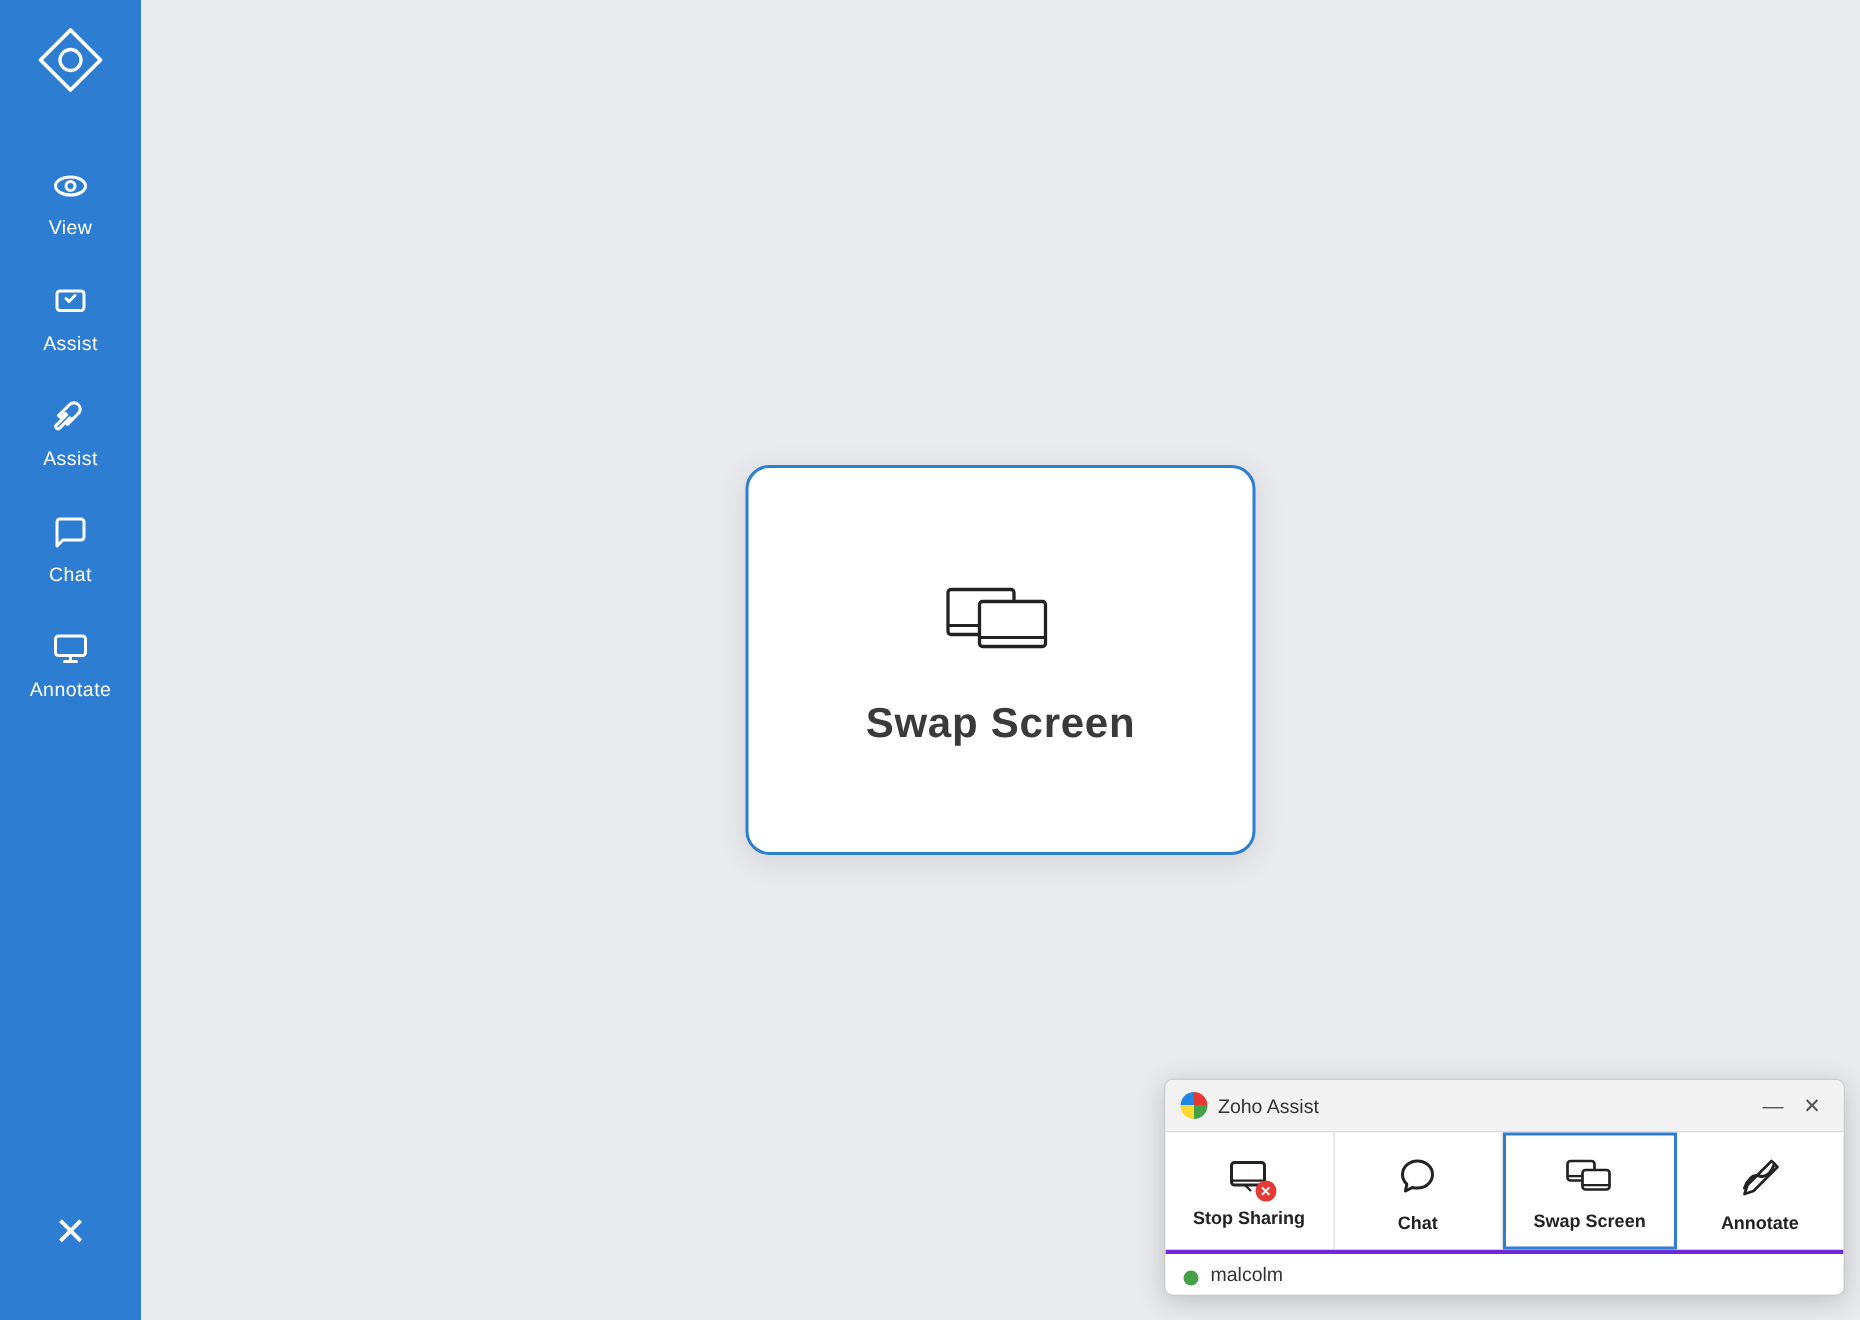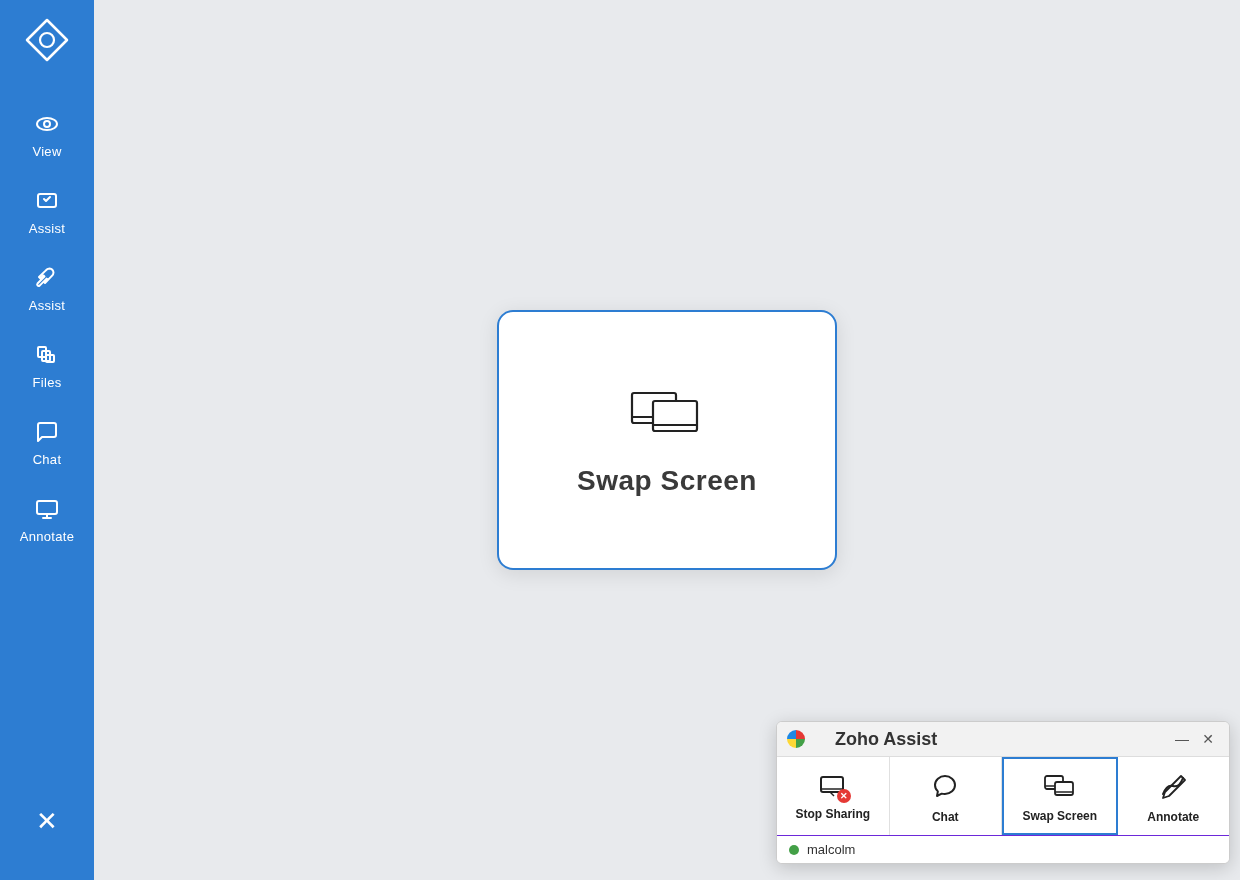--- a/index.html
+++ b/index.html
@@ -129,24 +129,23 @@
 
     .zoho-logo-circle {
       width: 18px;
       height: 18px;
       border-radius: 50%;
       background: conic-gradient(#e53935 0deg 90deg, #43a047 90deg 180deg, #fdd835 180deg 270deg, #1e88e5 270deg 360deg);
       flex-shrink: 0;
     }
 
     .zoho-title {
-      font-size: 18px;
-      font-weight: 700;
+      font-size: 13px;
+      font-weight: 400;
       color: #333;
-      margin-left: 23px;
     }
 
     .header-btns {
       display: flex;
       gap: 4px;
     }
 
     .header-btn {
       width: 22px;
       height: 22px;
@@ -210,24 +209,24 @@
       border-radius: 50%;
       display: flex;
       align-items: center;
       justify-content: center;
       color: white;
       font-size: 9px;
       font-weight: bold;
     }
 
     .zoho-toolbar-footer {
-      border-top: 1px solid #6d28d9;
+      border-top: 3px solid #6d28d9;
       padding: 6px 12px;
       display: flex;
-      align-items: center;
+      align-items: flex-end;
       gap: 8px;
       background: #fff;
     }
 
     .status-dot {
       width: 10px;
       height: 10px;
       background: #43a047;
       border-radius: 50%;
       flex-shrink: 0;
@@ -293,30 +292,20 @@
 
   <div class="sidebar-item">
     <div class="icon-wrap">
       <svg class="svg-icon" viewBox="0 0 24 24">
         <path d="M14.5 2.5c-1.5 0-3 .8-3.9 2.1L4 11l1.5 1.5 3-3 1 1-7 7a1.5 1.5 0 002.1 2.1l7-7 1 1-3 3L10 17l6.4-6.6c1.3-.9 2.1-2.4 2.1-3.9a4.5 4.5 0 00-4-4z"></path>
       </svg>
     </div>
     <span class="item-label">Assist</span>
   </div>
 
-  <div class="sidebar-item">
-    <div class="icon-wrap">
-      <svg class="svg-icon" viewBox="0 0 24 24">
-        <rect x="3" y="4" width="8" height="10" rx="1"></rect>
-        <rect x="7" y="8" width="8" height="10" rx="1"></rect>
-        <rect x="11" y="12" width="8" height="7" rx="1"></rect>
-      </svg>
-    </div>
-    <span class="item-label">Files</span>
-  </div>
 
   <div class="sidebar-item">
     <div class="icon-wrap">
       <svg class="svg-icon" viewBox="0 0 24 24">
         <path d="M21 15a2 2 0 01-2 2H7l-4 4V5a2 2 0 012-2h14a2 2 0 012 2z"></path>
       </svg>
     </div>
     <span class="item-label">Chat</span>
   </div>
 

